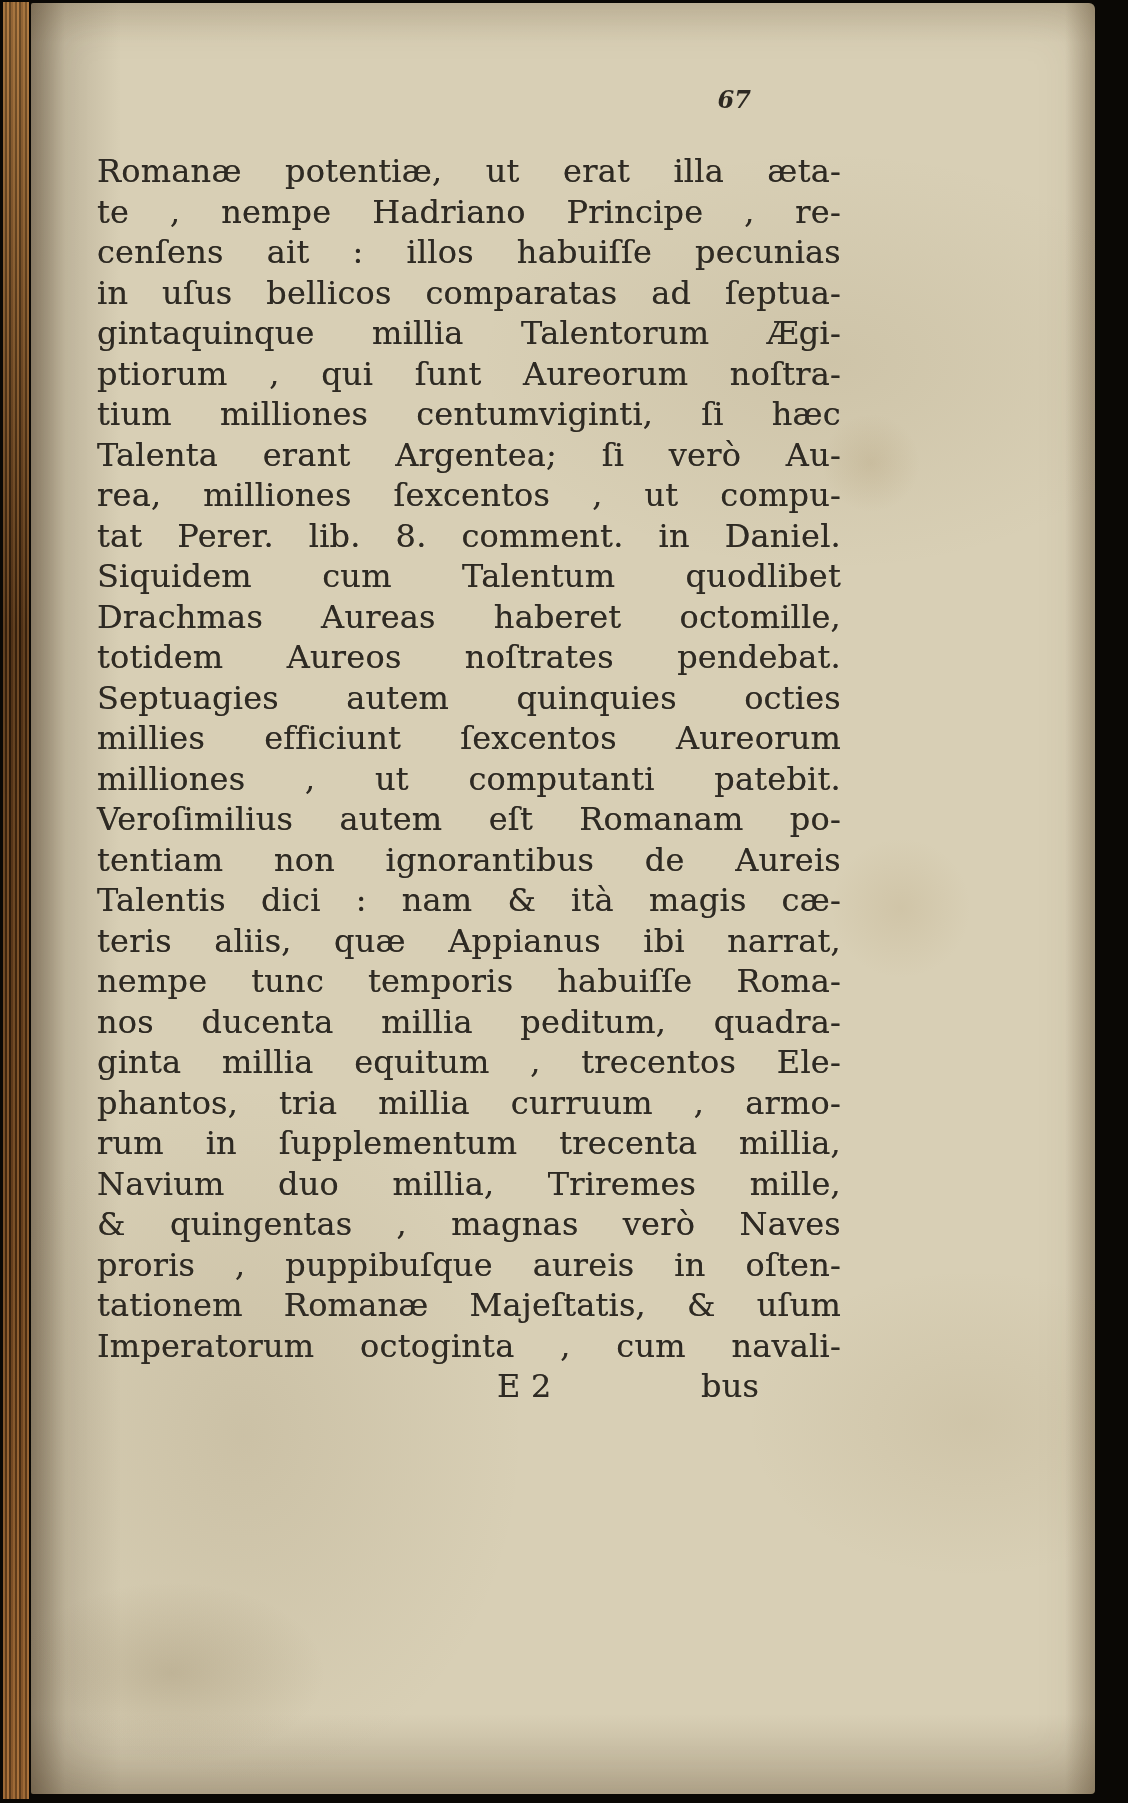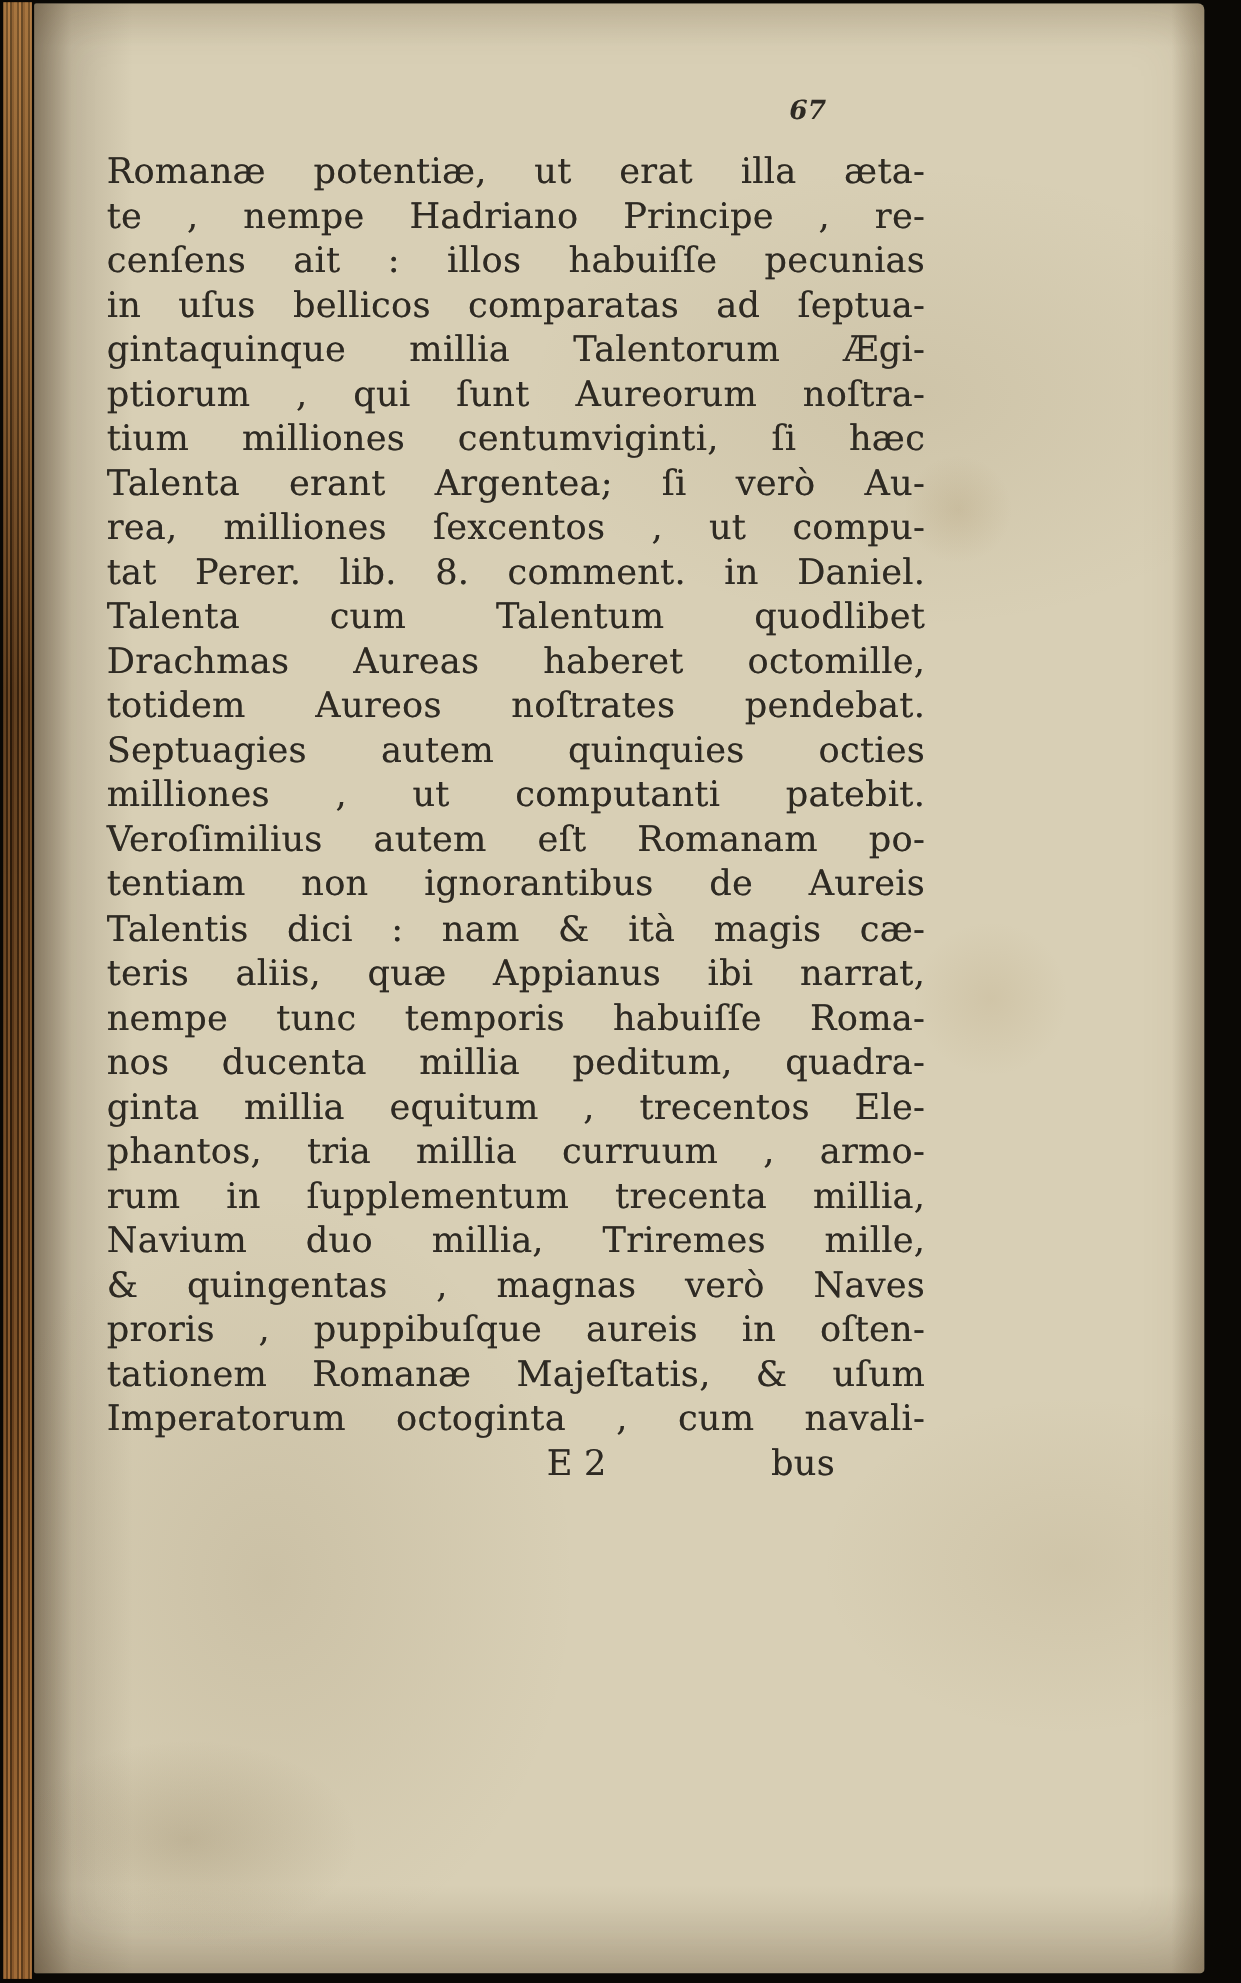--- a/index.html
+++ b/index.html
@@ -42,21 +42,21 @@
     top: 82px; left: 66px; width: 744px;
     padding-right: 90px;
     text-align: right;
     font-size: 24px;
     font-style: italic;
     font-weight: bold;
     color: var(--ink, #2e2a23);
   }
   .text-block {
     position: absolute;
-    left: 66px; top: 132px; width: 744px;
+    left: 66px; top: 148px; width: 744px;
     color: var(--ink, #2e2a23);
     font-size: 32px;
     line-height: 40.5px;
     letter-spacing: 0.2px;
     text-shadow: 0 0 0.5px rgba(46,42,35,0.55);
   }
   .line {
     text-align: justify;
     text-align-last: justify;
     height: 40.5px;
@@ -85,24 +85,25 @@
           <div class="line"><span>Romanæ potentiæ, ut erat illa æta-</span></div>
           <div class="line"><span>te , nempe Hadriano Principe , re-</span></div>
           <div class="line"><span>cenſens ait : illos habuiſſe pecunias</span></div>
           <div class="line"><span>in uſus bellicos comparatas </span><span class="it">ad ſeptua-</span></div>
           <div class="line"><span class="it">gintaquinque millia Talentorum Ægi-</span></div>
           <div class="line"><span class="it">ptiorum</span><span> , qui ſunt Aureorum noſtra-</span></div>
           <div class="line"><span>tium milliones centumviginti, ſi hæc</span></div>
           <div class="line"><span class="it">Talenta</span><span> erant Argentea; ſi verò Au-</span></div>
           <div class="line"><span>rea, milliones ſexcentos , ut compu-</span></div>
           <div class="line"><span>tat Perer. lib. 8. comment. in Daniel.</span></div>
-          <div class="line"><span>Talenta cum </span><span class="it">Talentum</span><span> quodlibet</span></div>
+          <div class="line"><span>Siquidem cum </span><span class="it">Talentum</span><span> quodlibet</span></div>
           <div class="line"><span>Drachmas Aureas haberet octomille,</span></div>
           <div class="line"><span>totidem Aureos noſtrates pendebat.</span></div>
           <div class="line"><span>Septuagies autem quinquies octies</span></div>
+          <div class="line"><span>millies efficiunt ſexcentos Aureorum</span></div>
           <div class="line"><span>milliones , ut computanti patebit.</span></div>
           <div class="line"><span>Veroſimilius autem eſt Romanam po-</span></div>
           <div class="line"><span>tentiam non ignorantibus de Aureis</span></div>
           <div class="line"><span class="it">Talentis</span><span> dici : nam &amp; ità magis cæ-</span></div>
           <div class="line"><span>teris aliis, quæ Appianus ibi narrat,</span></div>
           <div class="line"><span>nempe tunc temporis habuiſſe Roma-</span></div>
           <div class="line"><span>nos ducenta millia peditum, quadra-</span></div>
           <div class="line"><span>ginta millia equitum , trecentos Ele-</span></div>
           <div class="line"><span>phantos, tria millia curruum , armo-</span></div>
           <div class="line"><span>rum in ſupplementum trecenta millia,</span></div>

